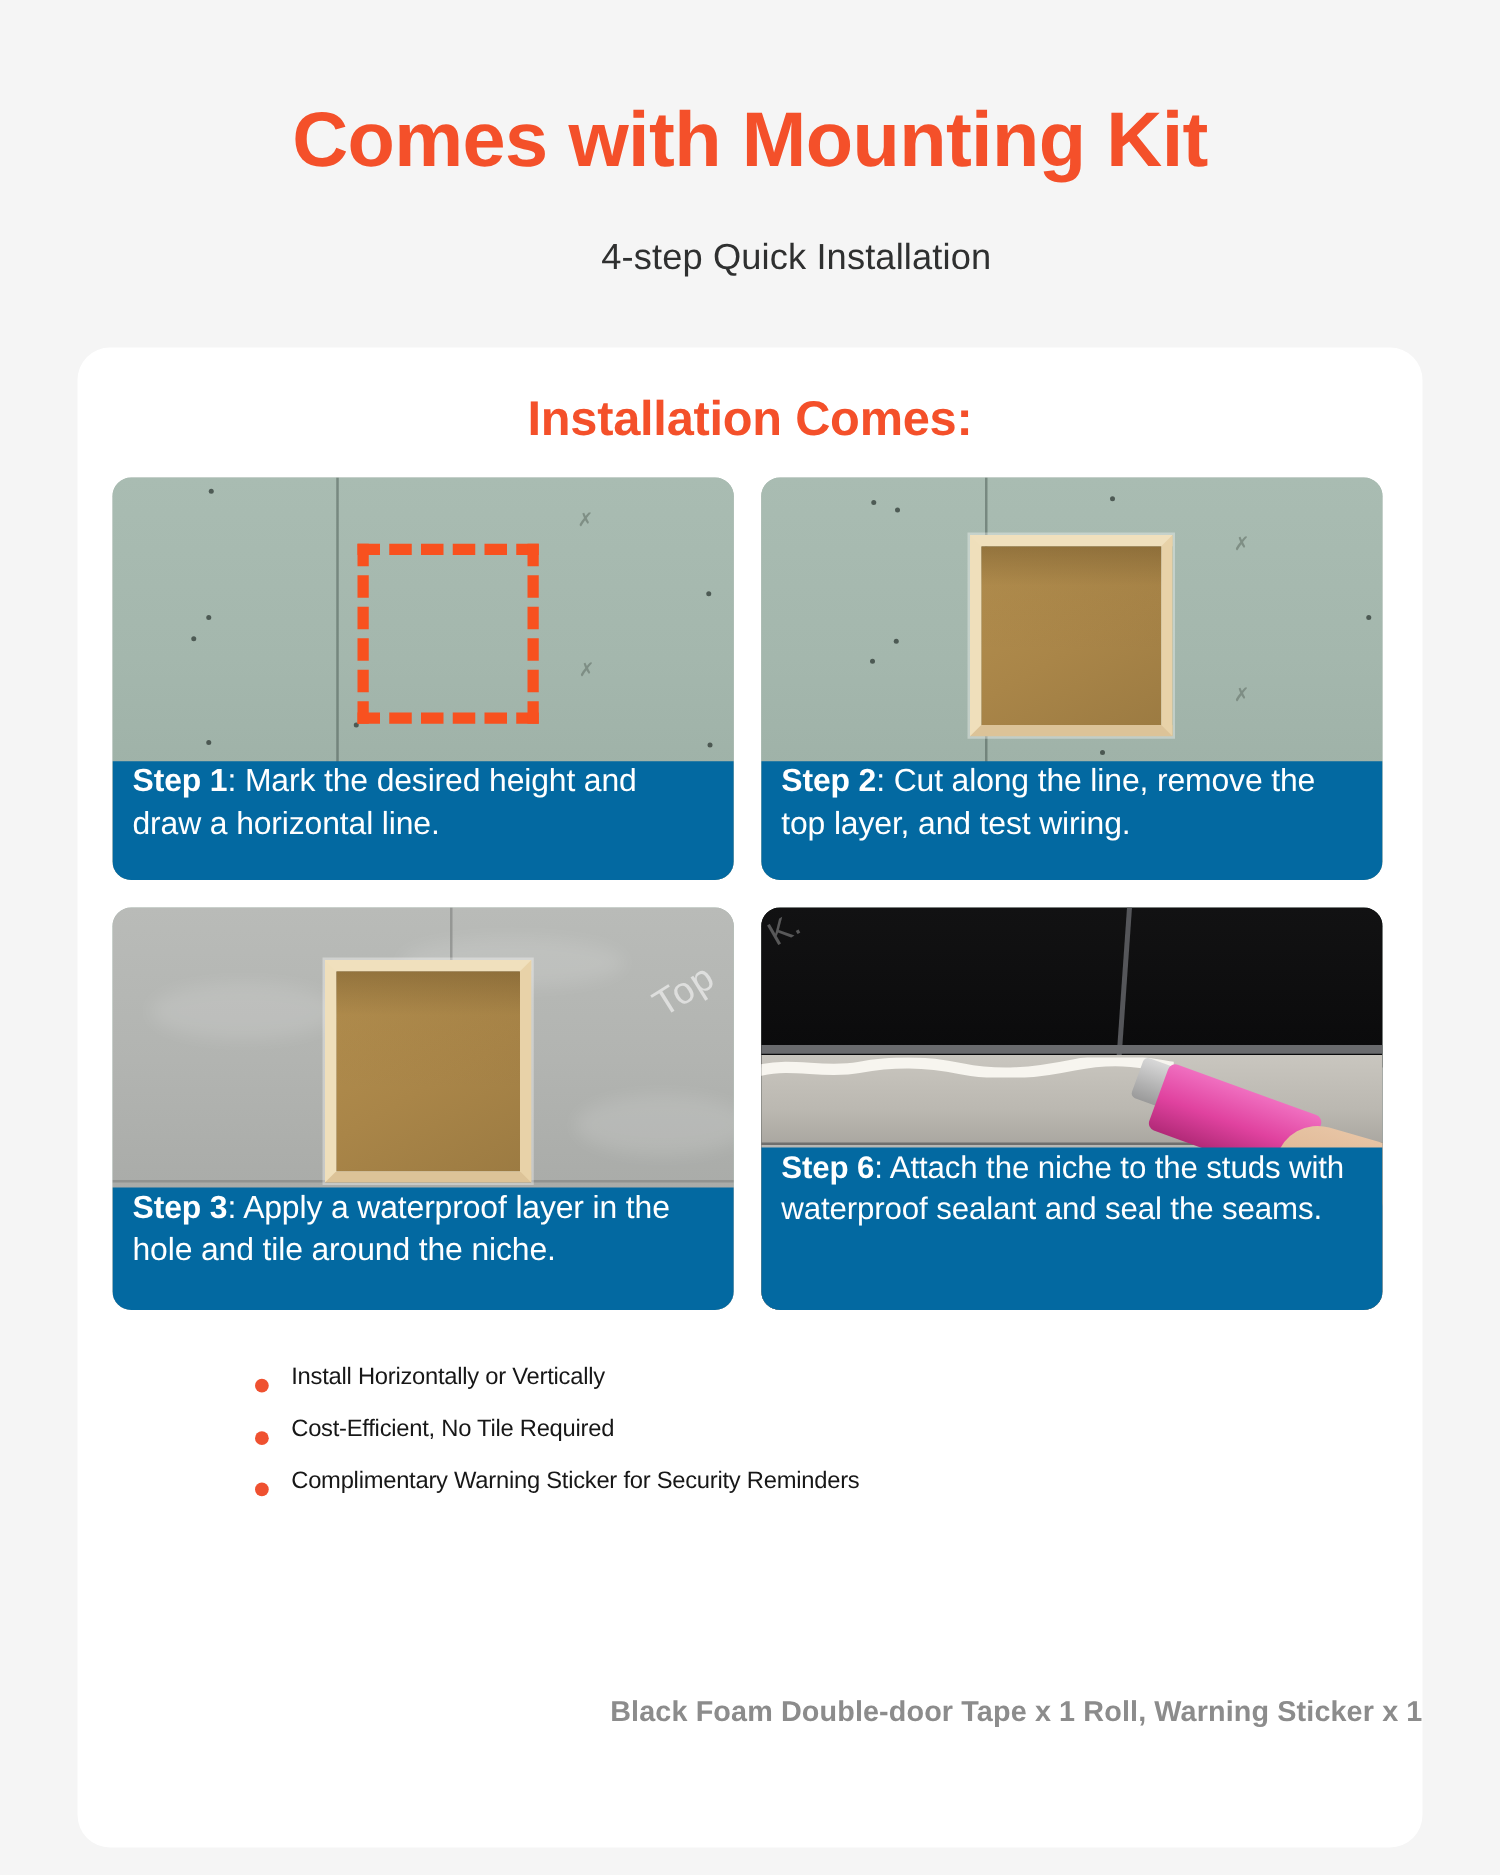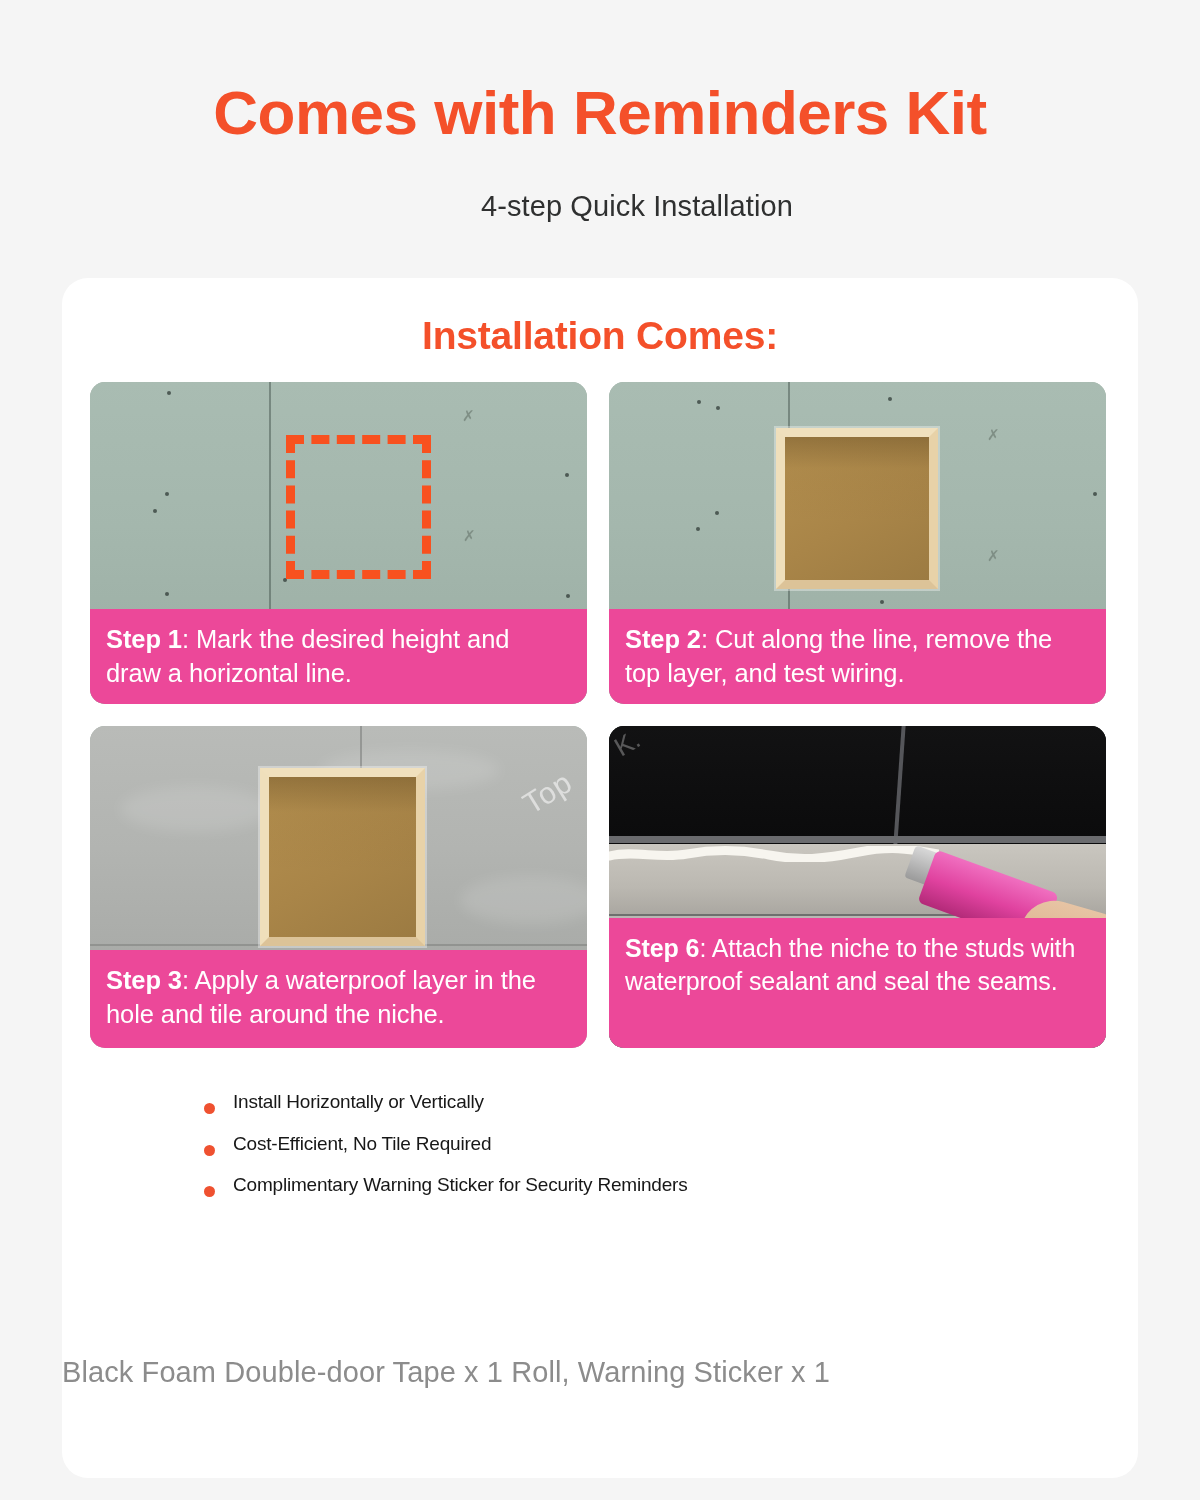--- a/index.html
+++ b/index.html
@@ -96,25 +96,25 @@
   .step-photo {
     position: absolute;
     inset: 0;
   }
 
   .step-caption {
     position: absolute;
     left: 0;
     right: 0;
     bottom: 0;
-    background: #ec4899;
+    background: #0369a1;
     color: #ffffff;
     font-size: 25.5px;
     line-height: 1.32;
-    padding: 14px 16px 12px 16px;
+    padding: 0 16px 12px 16px;
     letter-spacing: -0.1px;
   }
   .step-caption .lbl { font-weight: 700; }
 
   .cap-1 .step-caption, .cap-2 .step-caption { min-height: 95px; }
   .cap-3 .step-caption { min-height: 98px; }
   .cap-4 .step-caption { min-height: 130px; font-size: 25px; line-height: 1.30; }
 
   
   .drywall {
@@ -293,32 +293,33 @@
     line-height: 1.3;
     letter-spacing: -0.2px;
   }
 
   
   .footer-note {
     position: absolute;
     left: 0;
     top: 1078px;
     width: 100%;
-    text-align: left;
-    font-size: 29px;
+    text-align: right;
+    font-size: 23px;
     color: #8c8c8c;
     letter-spacing: 0.1px;
+    font-weight: bold;
   }
 </style>
 </head>
 <body>
 
 <div class="page">
 
-  <div class="hero-title">Comes with Reminders Kit</div>
+  <div class="hero-title">Comes with Mounting Kit</div>
   <div class="hero-subtitle">4-step Quick Installation</div>
 
   <div class="card">
 
     <div class="section-title">Installation Comes:</div>
 
     <div class="steps-grid">
 
       <div class="step-card cap-1">
         <div class="step-photo">

